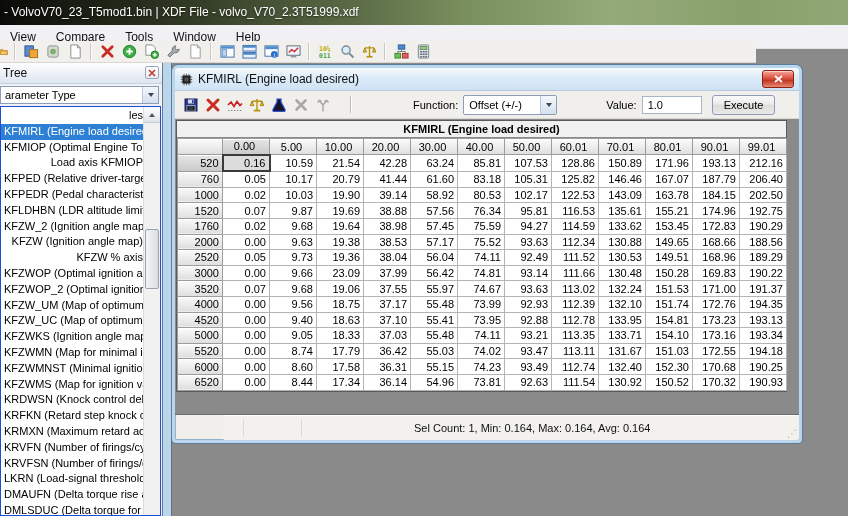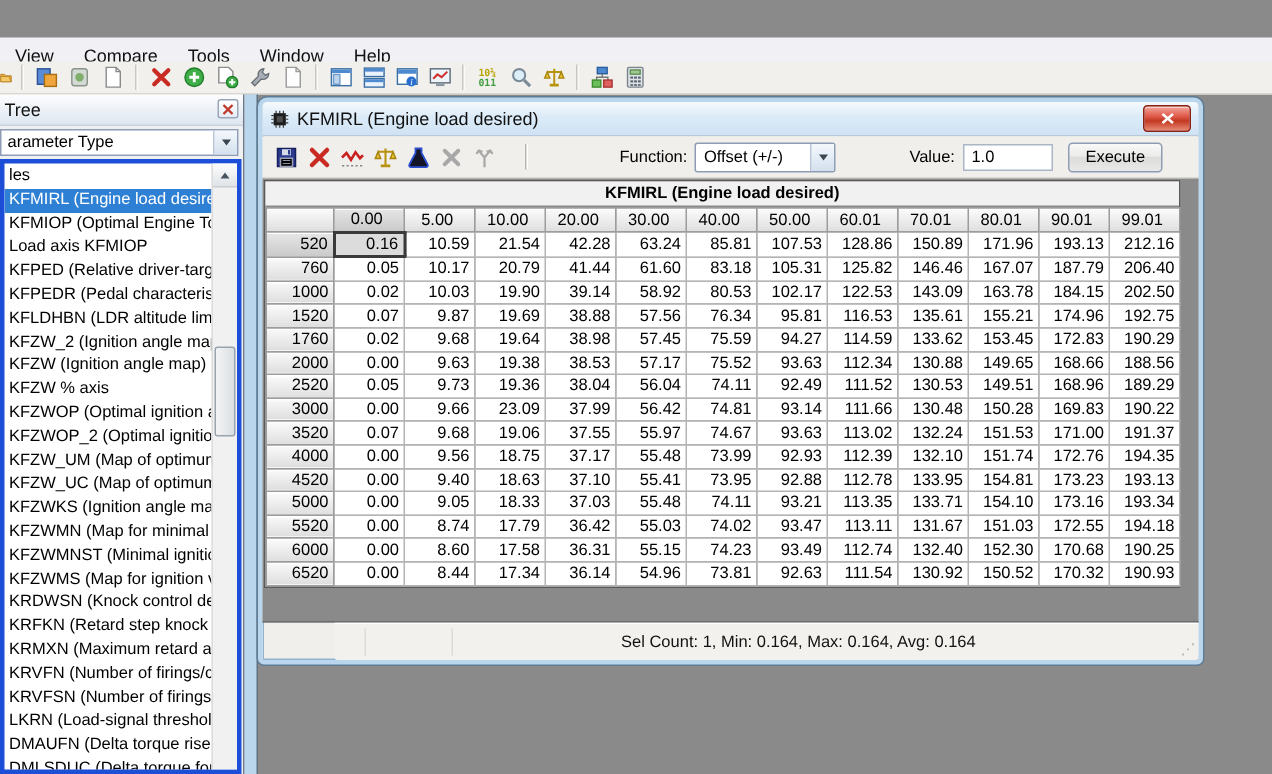--- a/index.html
+++ b/index.html
@@ -11,42 +11,42 @@
     background:linear-gradient(90deg,#0b0c08 0%,#23291a 15%,#4c5a3a 35%,#7a8f5e 55%,#95aa79 72%,#89a06c 88%,#91a876 100%);
     color:#fff;font-size:12px;line-height:25px;padding-left:4px;box-sizing:border-box;
     text-shadow:0 1px 2px rgba(0,0,0,.6);white-space:nowrap;}
 
   
   .menubar{position:absolute;left:0;top:25px;width:848px;height:24px;background:#f0f0f5;
     display:flex;align-items:center;font-size:12px;border-bottom:1px solid #e2e2e8;box-sizing:border-box;}
   .menu-item{padding:0 10px;height:16px;line-height:16px;color:#111;}
 
   
-  .toolbar{position:absolute;left:0;top:41px;width:848px;height:22px;background:#f1f0ec;
+  .toolbar{position:absolute;left:0;top:41px;width:756px;height:22px;background:#f1f0ec;
     display:flex;align-items:center;border-bottom:1px solid #d9d7d0;box-sizing:border-box;}
   .tb-icon{width:18px;height:18px;display:inline-flex;align-items:center;justify-content:center;margin:0 2px;}
   .tb-icon svg{width:15px;height:15px;}
   .tb-icon.clip{width:8px;overflow:hidden;justify-content:flex-end;margin-left:0;}
   .tb-sep{width:1px;height:17px;background:#c9c8c0;border-right:1px solid #fbfbf8;margin:0 4px;}
 
   
   .tree-panel{position:absolute;left:0;top:63px;width:163px;bottom:0;background:#eff0f2;
     border-right:1px solid #707886;display:flex;flex-direction:column;box-sizing:border-box;}
   .tree-header{height:20px;background:linear-gradient(#fdfdfe,#dde6f1);display:flex;align-items:center;
     font-size:12px;color:#111;padding:0 3px;border-bottom:1px solid #c8d2de;position:relative;flex:none;}
   .tree-close{position:absolute;right:3px;top:3px;width:14px;height:13px;border:1px solid #9aa7b8;border-radius:2px;
     background:linear-gradient(#fff,#e6ecf4);display:flex;align-items:center;justify-content:center;box-sizing:border-box;}
   .tree-close svg{width:8px;height:8px;}
   .tree-combo{flex:none;height:18px;margin:2px 3px 2px 0;background:#fff;border:1px solid #8e9db5;
     display:flex;align-items:center;font-size:11px;padding-left:4px;box-sizing:border-box;overflow:hidden;white-space:nowrap;}
   .combo-btn{margin-left:auto;width:15px;height:100%;flex:none;display:flex;align-items:center;justify-content:center;
     background:linear-gradient(#f4f8fc,#d4e0ee);border-left:1px solid #b9c6d8;}
   .arr{width:0;height:0;border-left:3.5px solid transparent;border-right:3.5px solid transparent;border-top:4px solid #3c4650;}
-  .tree-list{flex:1;background:#fff;border:3px solid #1d4ed8;margin:0 1px 0 0;overflow:hidden;position:relative;
-    font-size:11px;box-sizing:border-box;}
+  .tree-list{flex:1;background:#fff;border:1px solid #1d4ed8;margin:0 1px 0 0;overflow:hidden;position:relative;
+    font-size:11px;box-sizing:border-box;text-align:right;}
   .tree-items{position:absolute;left:0;top:1px;right:17px;}
   .tree-item{height:15.8px;line-height:15.8px;padding-left:3px;white-space:nowrap;overflow:hidden;color:#000;}
   .tree-item.selected{background:#2e80d4;color:#fff;}
   .tree-scroll{position:absolute;top:0;right:0;width:16px;bottom:0;background:#f1f1f1;border-left:1px solid #dcdcdc;}
   .scroll-btn{height:15px;background:linear-gradient(#fdfdfd,#dfe3e8);border-bottom:1px solid #c9cdd2;
     display:flex;align-items:center;justify-content:center;}
   .arr-up{width:0;height:0;border-left:3.5px solid transparent;border-right:3.5px solid transparent;border-bottom:4px solid #4a545e;}
   .scroll-thumb{position:absolute;left:1px;right:1px;top:122px;height:58px;border:1px solid #9aa4ae;border-radius:2px;
     background:linear-gradient(90deg,#f4f4f4,#dadee2);}
 
@@ -99,20 +99,23 @@
   .sb-pane1{width:20px;height:18px;border-right:1px solid #dddbd4;}
   .sb-pane2{width:57px;height:18px;border-right:1px solid #dddbd4;}
   .sb-pane3{flex:1;padding-left:112px;}
   .sb-grip{position:absolute;right:2px;bottom:1px;font-size:10px;color:#b3b0a8;line-height:10px;}
 </style>
 </head>
 <body>
 
 <div class="screen">
 
+  <div class="titlebar">
+    <span>- VolvoV70_23_T5mod1.bin | XDF File - volvo_V70_2.3T51999.xdf</span>
+  </div>
 
   <div class="menubar" id="menubar">
       <div class="menu-item">View</div>
       <div class="menu-item">Compare</div>
       <div class="menu-item">Tools</div>
       <div class="menu-item">Window</div>
       <div class="menu-item">Help</div>
     </div>
 
   <div class="toolbar" id="main-toolbar">

